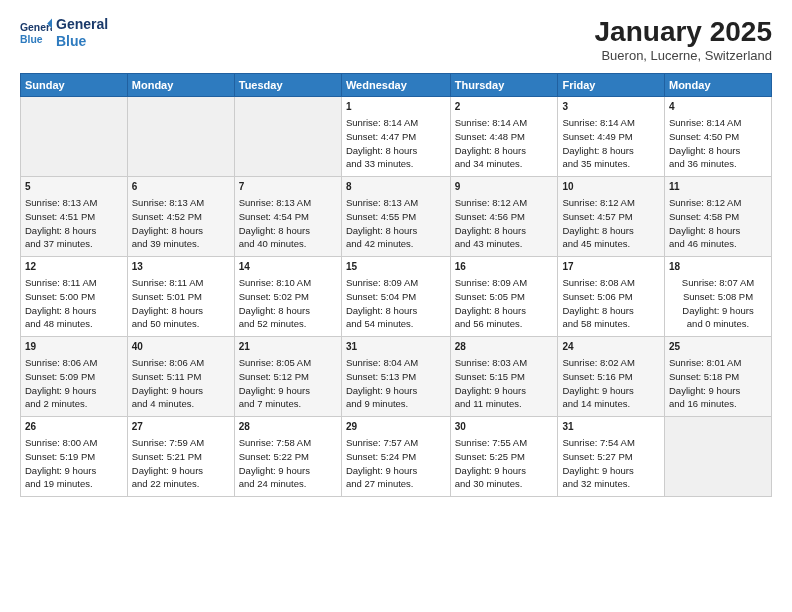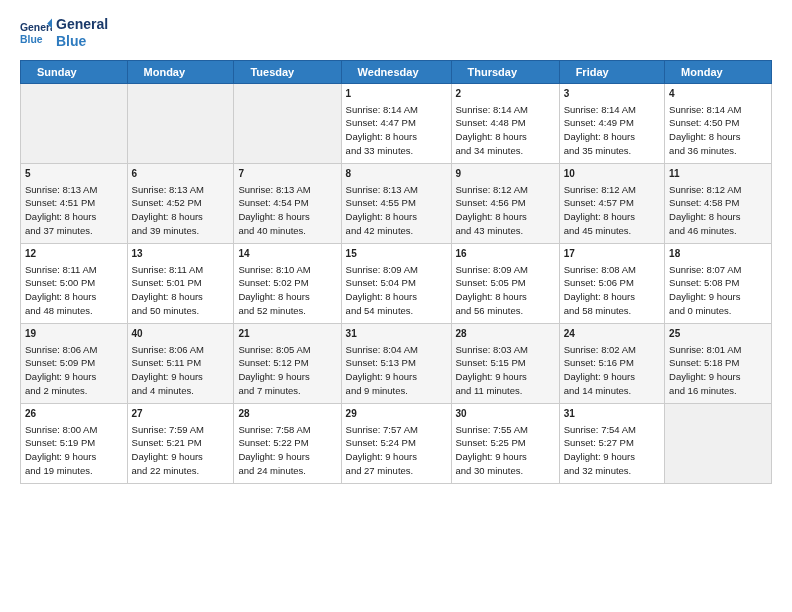--- a/index.html
+++ b/index.html
@@ -46,21 +46,21 @@
     .calendar {
       width: 100%;
       border-collapse: collapse;
       font-size: 10px;
     }
     .calendar thead tr {
       background: #2e7bbf;
       color: #fff;
     }
     .calendar thead th {
-      padding: 5px 16px;
+      padding: 5px 4px;
       text-align: left;
       font-size: 11px;
       font-weight: bold;
       border: 1px solid #2060a0;
     }
     .calendar tbody tr {
       vertical-align: top;
     }
     .calendar tbody td {
       border: 1px solid #ccc;
@@ -94,20 +94,24 @@
       <svg class="logo-icon" viewBox="0 0 40 40" xmlns="http://www.w3.org/2000/svg">
         <text x="0" y="18" font-family="Arial" font-size="13" font-weight="bold" fill="#1a3a6b">General</text>
         <text x="0" y="32" font-family="Arial" font-size="13" font-weight="bold" fill="#2e7bbf">Blue</text>
         <polygon points="34,8 40,2 40,14" fill="#2e7bbf"></polygon>
       </svg>
       <div>
         <div style="font-size:14px;font-weight:bold;color:#1a3a6b;line-height:1.2;">General</div>
         <div style="font-size:14px;font-weight:bold;color:#2e7bbf;line-height:1.2;">Blue</div>
       </div>
     </div>
+    <div class="title-block">
+      <div class="month-title">January 2025</div>
+      <div class="location">Bueron, Lucerne, Switzerland</div>
+    </div>
   </div>
 
   <table class="calendar">
     <thead>
       <tr>
       <th>Sunday</th>
           <th>Monday</th>
           <th>Tuesday</th>
           <th>Wednesday</th>
           <th>Thursday</th>
@@ -187,21 +191,21 @@
           <td>
             <div class="day-num">16</div>
             <div style="line-height: 1.45;">Sunrise: 8:09 AM<br>Sunset: 5:05 PM<br>Daylight: 8 hours<br>and 56 minutes.</div>
           </td>
           <td>
             <div class="day-num">17</div>
             <div style="line-height: 1.45;">Sunrise: 8:08 AM<br>Sunset: 5:06 PM<br>Daylight: 8 hours<br>and 58 minutes.</div>
           </td>
           <td>
             <div class="day-num">18</div>
-            <div style="line-height: 1.45;">Sunrise: 8:07 AM<br>Sunset: 5:08 PM<br>Daylight: 9 hours<br>and 0 minutes.</div>
+            <div style="line-height: 1.45; text-align: center;">Sunrise: 8:07 AM<br>Sunset: 5:08 PM<br>Daylight: 9 hours<br>and 0 minutes.</div>
           </td>
         </tr>
         <tr>
           <td>
             <div class="day-num">19</div>
             <div style="line-height: 1.45;">Sunrise: 8:06 AM<br>Sunset: 5:09 PM<br>Daylight: 9 hours<br>and 2 minutes.</div>
           </td>
           <td>
             <div class="day-num">40</div>
             <div style="line-height: 1.45;">Sunrise: 8:06 AM<br>Sunset: 5:11 PM<br>Daylight: 9 hours<br>and 4 minutes.</div>

